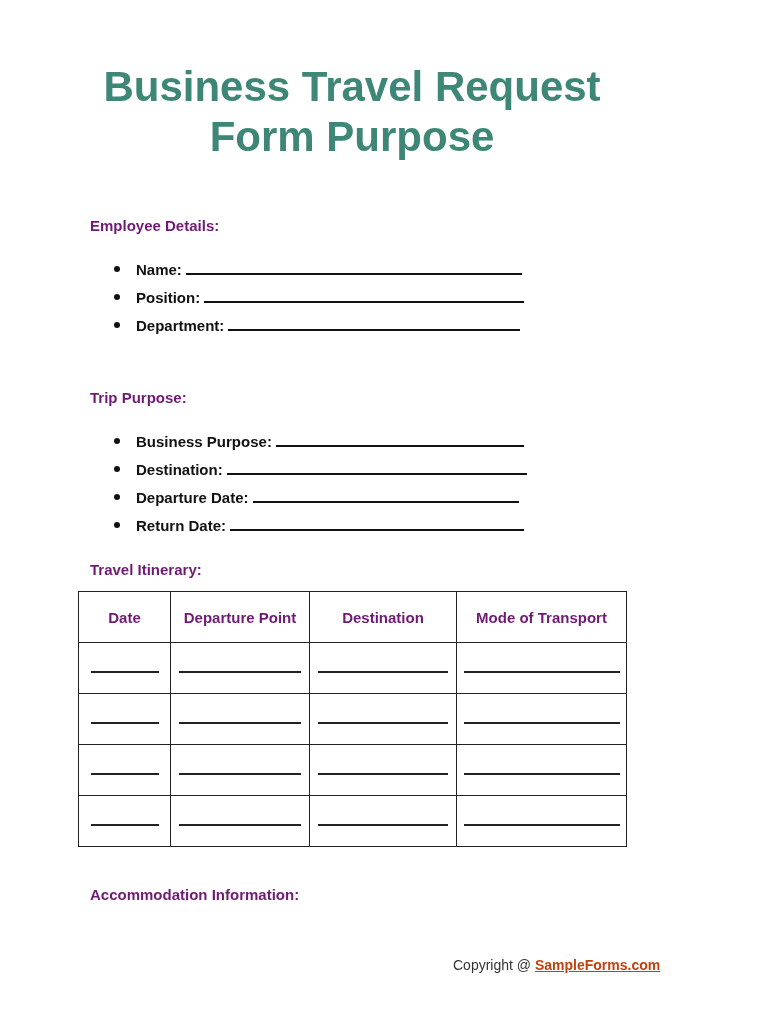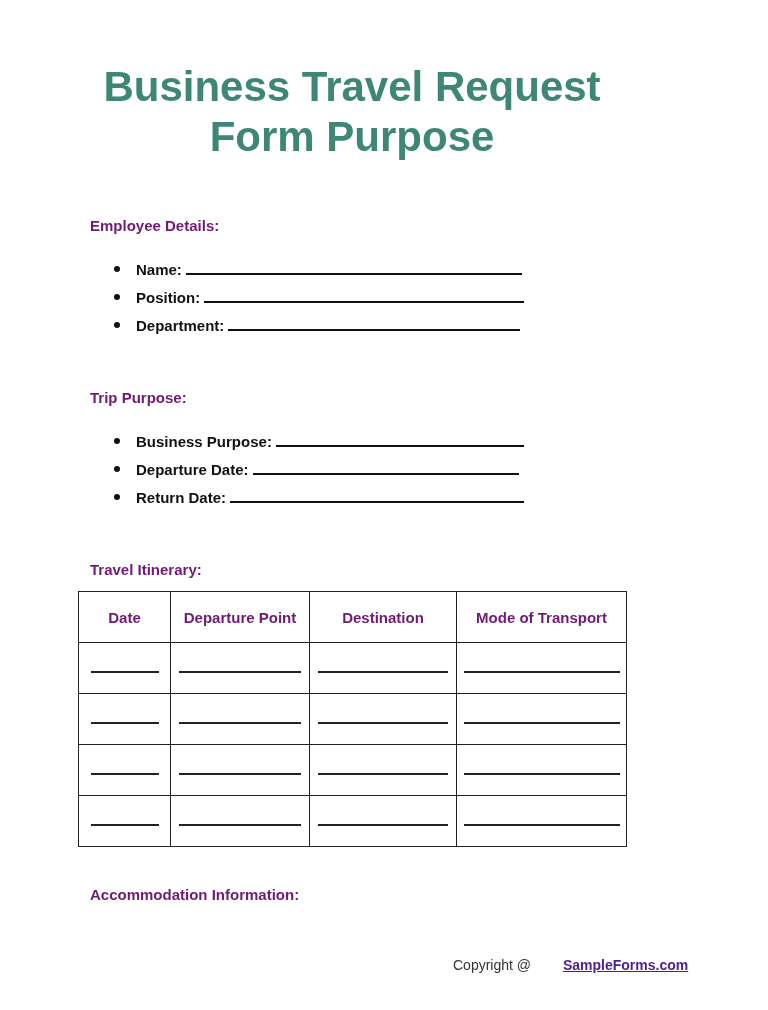--- a/index.html
+++ b/index.html
@@ -97,24 +97,23 @@
     }
     .footer {
       position: absolute;
       top: 957px;
       left: 453px;
       font-size: 14px;
       color: #333333;
       white-space: nowrap;
     }
     .footer .brand {
-      color: #4c1d95;
+      color: #c2410c;
       font-weight: bold;
       text-decoration: underline;
-      margin-left: 28px;
     }
   </style>
 </head>
 <body>
 
 <h1 class="page-title">
   <span>Business Travel Request</span><br>
   <span>Form Purpose</span>
 </h1>
 
@@ -132,20 +131,24 @@
     <span class="bullet"></span>
     <span>Department:</span><span class="blank-line" style="width:292px;"></span>
   </li>
 </ul>
 
 <h2 class="section-heading" style="top:377px;text-align:right;">Trip Purpose:</h2>
 <ul class="field-list" style="top:420px;">
   <li>
     <span class="bullet"></span>
     <span>Business Purpose:</span><span class="blank-line" style="width:248px;"></span>
+  </li>
+  <li>
+    <span class="bullet"></span>
+    <span>Destination:</span><span class="blank-line" style="width:300px;"></span>
   </li>
   <li>
     <span class="bullet"></span>
     <span>Departure Date:</span><span class="blank-line" style="width:266px;"></span>
   </li>
   <li>
     <span class="bullet"></span>
     <span>Return Date:</span><span class="blank-line" style="width:294px;"></span>
   </li>
 </ul>

